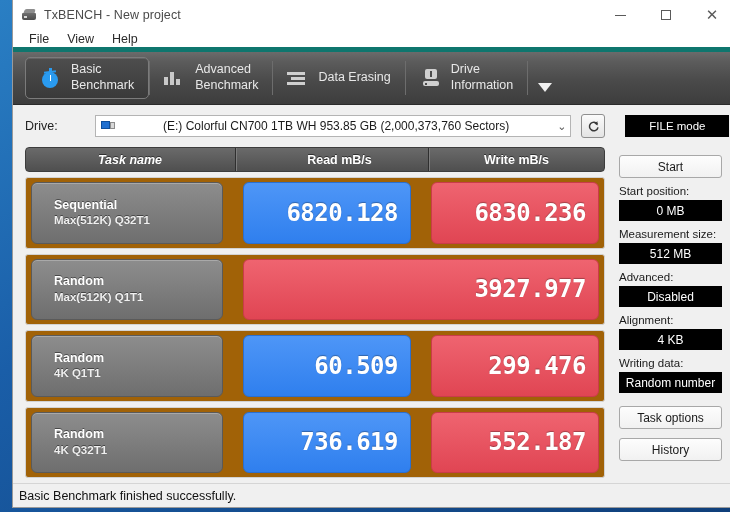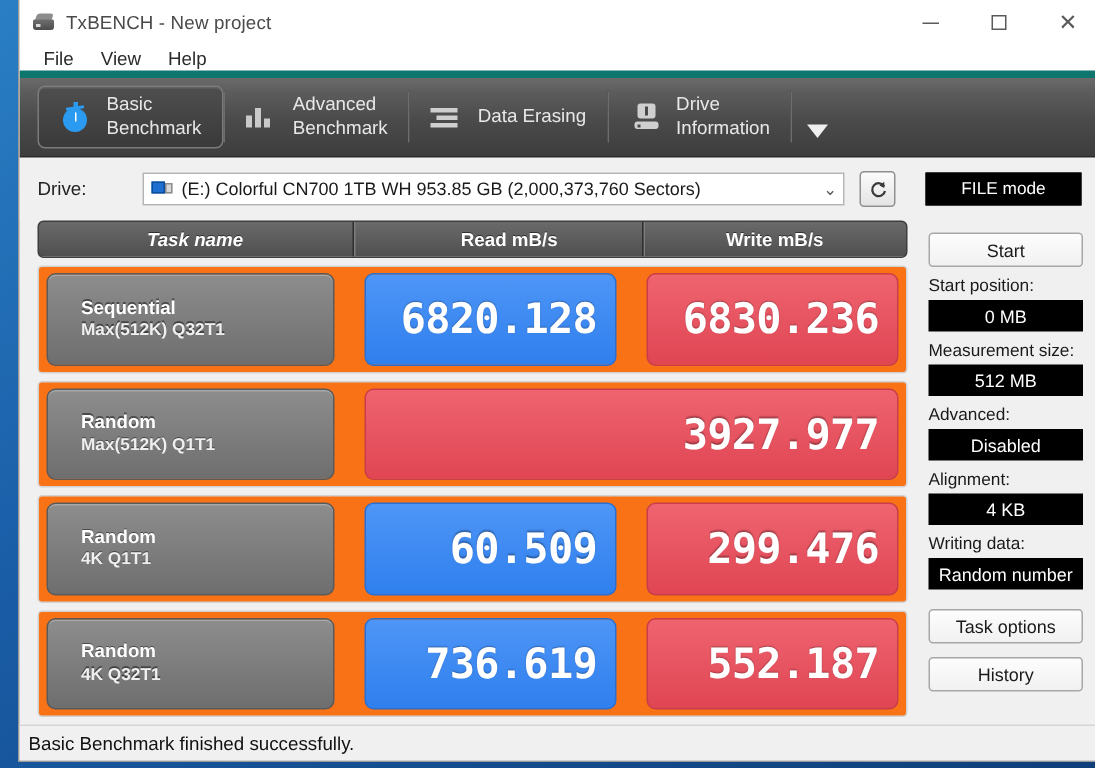--- a/index.html
+++ b/index.html
@@ -155,20 +155,21 @@
   
   .driverow {
     height: 42px; flex: none; display: flex; align-items: center;
     padding: 0 0 0 12px; background: #f0f0f0; gap: 8px;
   }
   .drive-label { font-size: 12.5px; color: #222; width: 62px; flex:none;}
   .drive-select {
     flex: 1; height: 22px; background: #fff; border: 1px solid #b4b4b4;
     display: flex; align-items: center; padding: 0 4px 0 5px; position: relative;
     margin-right: 2px;
+    gap: 42px;
   }
   .drive-ico { width:15px;height:12px;position:relative;flex:none;margin-right:5px;}
   .drive-ico .mon { position:absolute;left:0;top:1px;width:9px;height:8px;background:#1f6fd0;border:1px solid #0d4e9c;}
   .drive-ico .mon2 { position:absolute;left:9px;top:2px;width:5px;height:7px;background:#d8d8d8;border:1px solid #8c8c8c;}
   .drive-text { font-size: 12px; color: #1a1a1a; white-space: nowrap; overflow: hidden; }
   .drive-caret {
     margin-left: auto; color:#5a5a5a; font-size: 11px; padding-left:6px;
     font-family: "DejaVu Sans", sans-serif;
   }
   .refresh-btn {
@@ -206,41 +207,41 @@
   .th + .th::before {
     content:""; position:absolute; left:-1px; top:0; bottom:0; width:1px;
     background:#2f2f2f; box-shadow: 1px 0 0 #7d7d7d;
   }
   .th.c1 { width: 208px; flex:none;font-style:italic; }
   .th.c2 { flex: 1; padding-left: 16px; }
   .th.c3 { flex: 1; text-align: center; }
 
   .row {
     flex: 1; display: flex; align-items: center; gap: 20px;
-    background: #f97316; border: 1px solid #d2d2d2; border-radius: 3px;
+    background: #a16207; border: 1px solid #d2d2d2; border-radius: 3px;
     margin-bottom: 5px; padding: 4px 5px;
     min-height: 0;
   }
   .task-cell {
     width: 192px; flex: none; align-self: stretch;
     background: linear-gradient(#8d8d8d,#6e6e6e);
     border: 1px solid #5a5a5a; border-radius: 6px;
     display:flex; flex-direction:column; justify-content:center;
     padding-left: 22px;
     box-shadow: inset 0 1px 0 rgba(255,255,255,.25);
   }
   .task-l1 { font-size: 12.5px; font-weight: bold; color:#fff; text-shadow: 0 -1px 0 rgba(0,0,0,.45); line-height:1.25;}
   .task-l2 { font-size: 11.5px; font-weight: bold; color:#efefef; text-shadow: 0 -1px 0 rgba(0,0,0,.45); line-height:1.25;}
 
   .val {
     flex: 1; align-self: stretch; border-radius: 6px;
     display:flex; align-items:center; justify-content:flex-end;
     padding-right: 12px;
     font-family: "DejaVu Sans Mono", monospace;
-    font-size: 28px; font-weight: bold; color: #fff;
+    font-size: 24px; font-weight: bold; color: #fff;
     text-shadow: 0 -1px 1px rgba(0,0,0,.30);
     letter-spacing: -0.5px;
   }
   .val.read  { background: linear-gradient(#4e96f7,#2f7fee); border:1px solid #2a6fd0; }
   .val.write { background: linear-gradient(#ef6470,#e04553); border:1px solid #c93c49; }
 
   
   .sidebar {
     flex: 1; display: flex; flex-direction: column;
     padding: 0 13px 0 14px; gap: 0;

